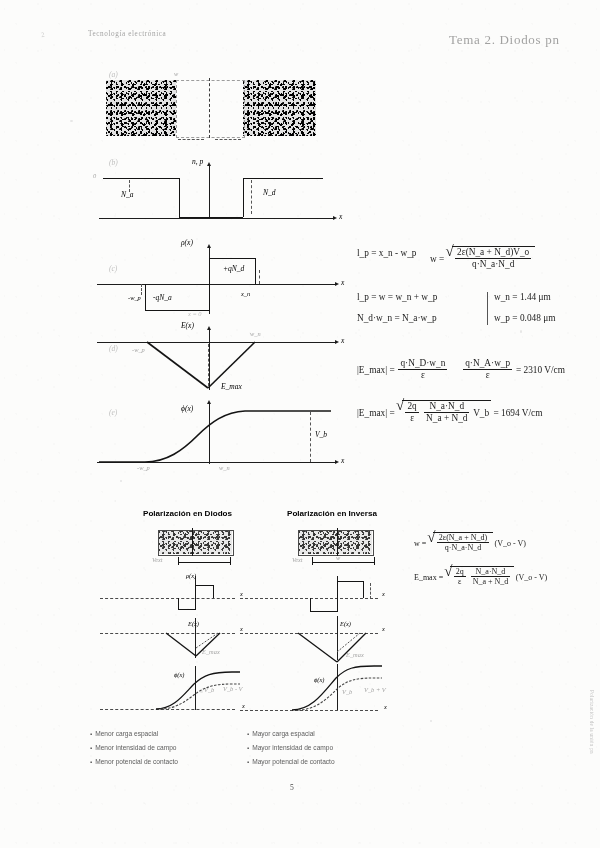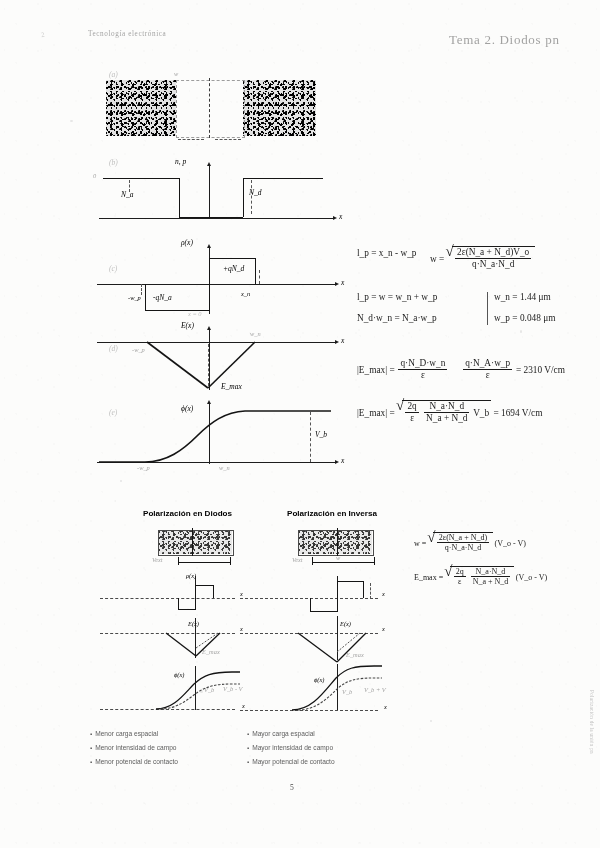--- a/index.html
+++ b/index.html
@@ -99,35 +99,35 @@
     <div class="spk" style="left:148px;top:12px;width:73px;height:56px;"></div>
     <div class="box-ol" style="left:81px;top:12px;width:67px;height:56px;border-color:#9c9c9c;border-style:dashed;"></div>
     <div class="dashv" style="left:114px;top:10px;height:60px;border-left-color:#3a3a3a;"></div>
     <div class="lbl sm faint" style="left:79px;top:2px;">w</div>
     <div class="dashh" style="left:83px;top:71px;width:26px;"></div>
     <div class="dashh" style="left:120px;top:71px;width:26px;"></div>
   </div>
 
   <div class="fig" style="left:95px;top:158px;width:260px;height:66px;">
     <div class="lbl vfaint" style="left:14px;top:0px;">(b)</div>
-    <div class="lbl" style="left:73px;top:-1px;margin-left:7px;">n, p</div>
+    <div class="lbl" style="left:90px;top:-1px;margin-left:7px;">n, p</div>
     <div class="axis-y" style="left:114px;top:8px;height:52px;"></div>
     <div class="arrowU" style="left:112px;top:4px;"></div>
     <div class="axis-x" style="left:4px;top:60px;width:234px;"></div>
     <div class="arrowR" style="left:238px;top:58px;"></div>
     <div class="lbl" style="left:244px;top:54px;">x</div>
     <div class="lbl sm faint" style="left:-2px;top:14px;">0</div>
 
     <div class="solidh" style="left:8px;top:20px;width:76px;"></div>
     <div class="solidv" style="left:84px;top:20px;height:40px;border-left-width:1.5px;"></div>
     <div class="solidh" style="left:84px;top:59px;width:64px;"></div>
     <div class="solidv" style="left:148px;top:20px;height:39px;border-left-width:1.5px;"></div>
     <div class="solidh" style="left:148px;top:20px;width:80px;"></div>
     <div class="lbl" style="left:26px;top:32px;">N_a</div>
-    <div class="lbl" style="left:154px;top:30px;">N_d</div>
+    <div class="lbl" style="left:168px;top:30px;">N_d</div>
     <div class="dashv" style="left:34px;top:22px;height:12px;"></div>
     <div class="dashv" style="left:156px;top:22px;height:34px;"></div>
   </div>
 
   <div class="fig" style="left:95px;top:240px;width:260px;height:82px;">
     <div class="lbl vfaint" style="left:14px;top:24px;">(c)</div>
     <div class="lbl" style="left:86px;top:-2px;">ρ(x)</div>
     <div class="axis-y" style="left:114px;top:8px;height:66px;"></div>
     <div class="arrowU" style="left:112px;top:4px;"></div>
     <div class="axis-x" style="left:2px;top:44px;width:238px;"></div>

